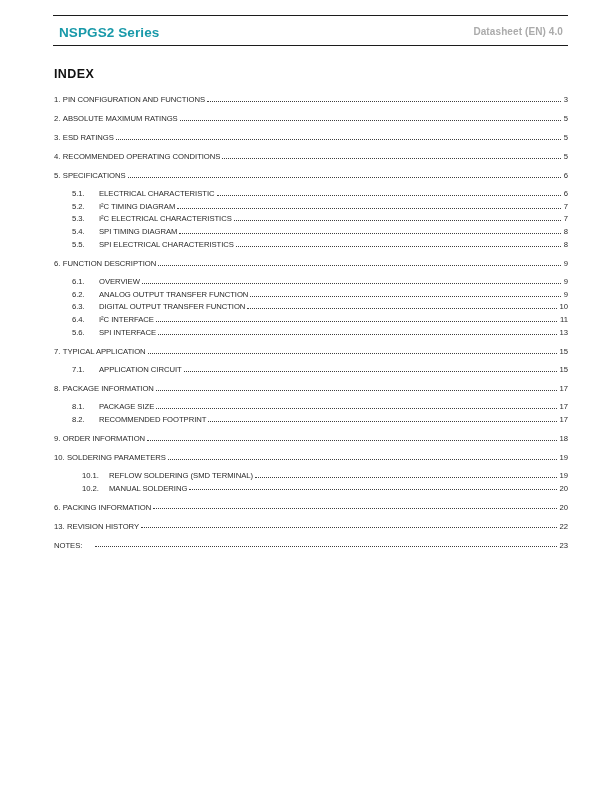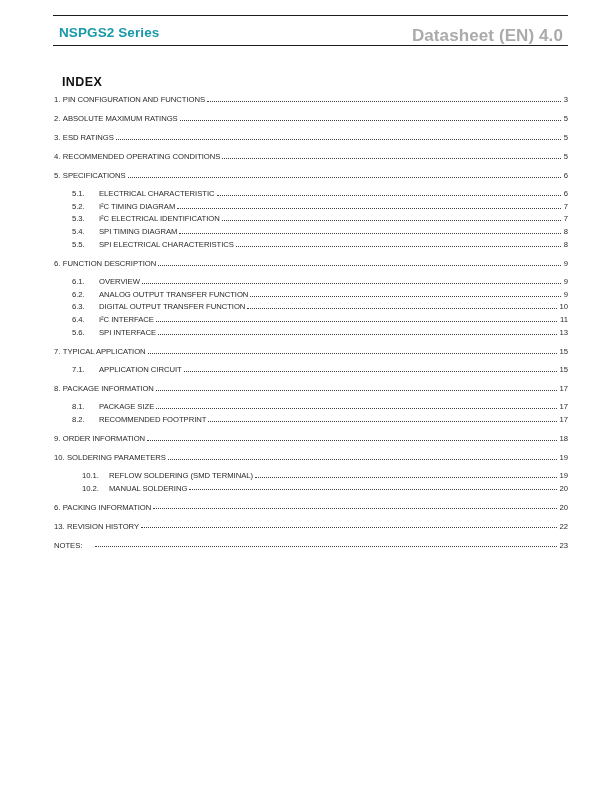--- a/index.html
+++ b/index.html
@@ -29,31 +29,31 @@
     top: 25px;
     font-size: 13.5px;
     font-weight: bold;
     color: var(--accent, #1899a9);
     letter-spacing: 0.1px;
   }
   .doc-type {
     position: absolute;
     right: 49px;
     top: 26px;
-    font-size: 17px;
+    font-size: 10px;
     font-weight: bold;
     color: var(--hdrgray, #ababab);
     letter-spacing: 0.1px;
   }
 
   .index-heading {
     position: absolute;
     left: 54px;
     top: 67px;
-    margin: 8px;
+    margin: 0;
     font-size: 12.5px;
     font-weight: bold;
     color: #111111;
     letter-spacing: 0.4px;
   }
 
   .toc {
     position: absolute;
     left: 54px;
     top: 85px;
@@ -164,21 +164,21 @@
 
       <div class="toc-row l2">
         <span class="toc-num">5.2.</span>
         <span class="toc-label">I²C TIMING DIAGRAM</span>
         <span class="leader"></span>
         <span class="toc-page">7</span>
       </div>
 
       <div class="toc-row l2">
         <span class="toc-num">5.3.</span>
-        <span class="toc-label">I²C ELECTRICAL IDENTIFICATION</span>
+        <span class="toc-label">I²C ELECTRICAL CHARACTERISTICS</span>
         <span class="leader"></span>
         <span class="toc-page">7</span>
       </div>
 
       <div class="toc-row l2">
         <span class="toc-num">5.4.</span>
         <span class="toc-label">SPI TIMING DIAGRAM</span>
         <span class="leader"></span>
         <span class="toc-page">8</span>
       </div>

